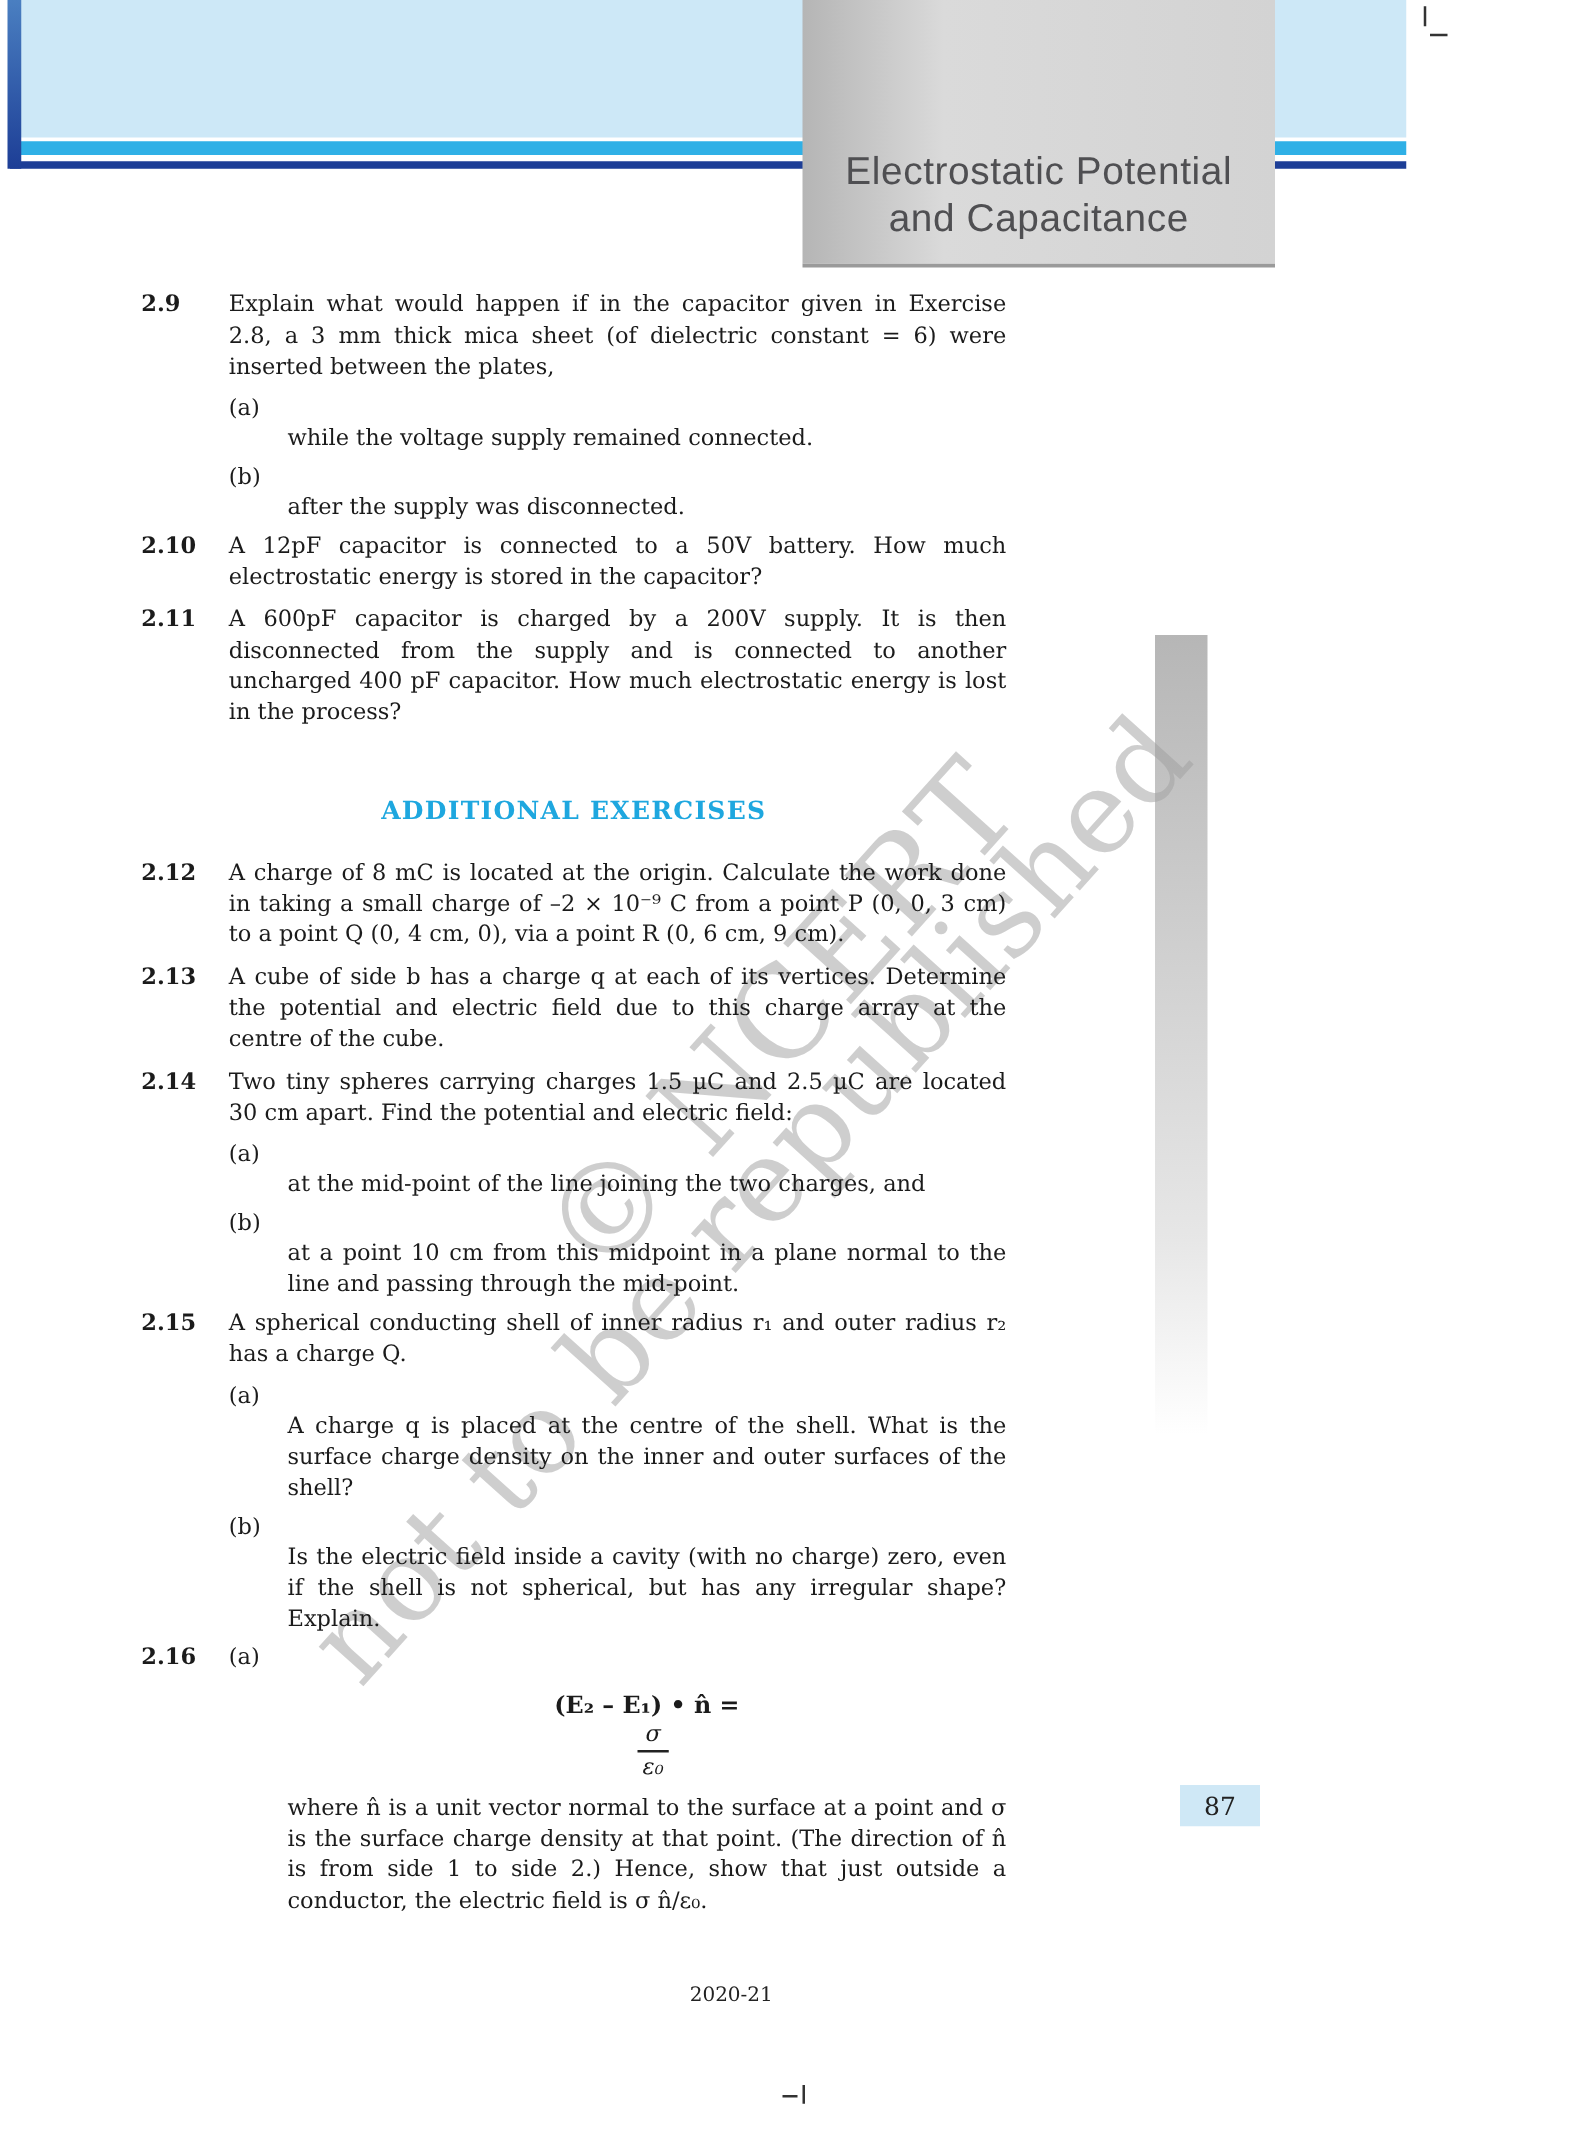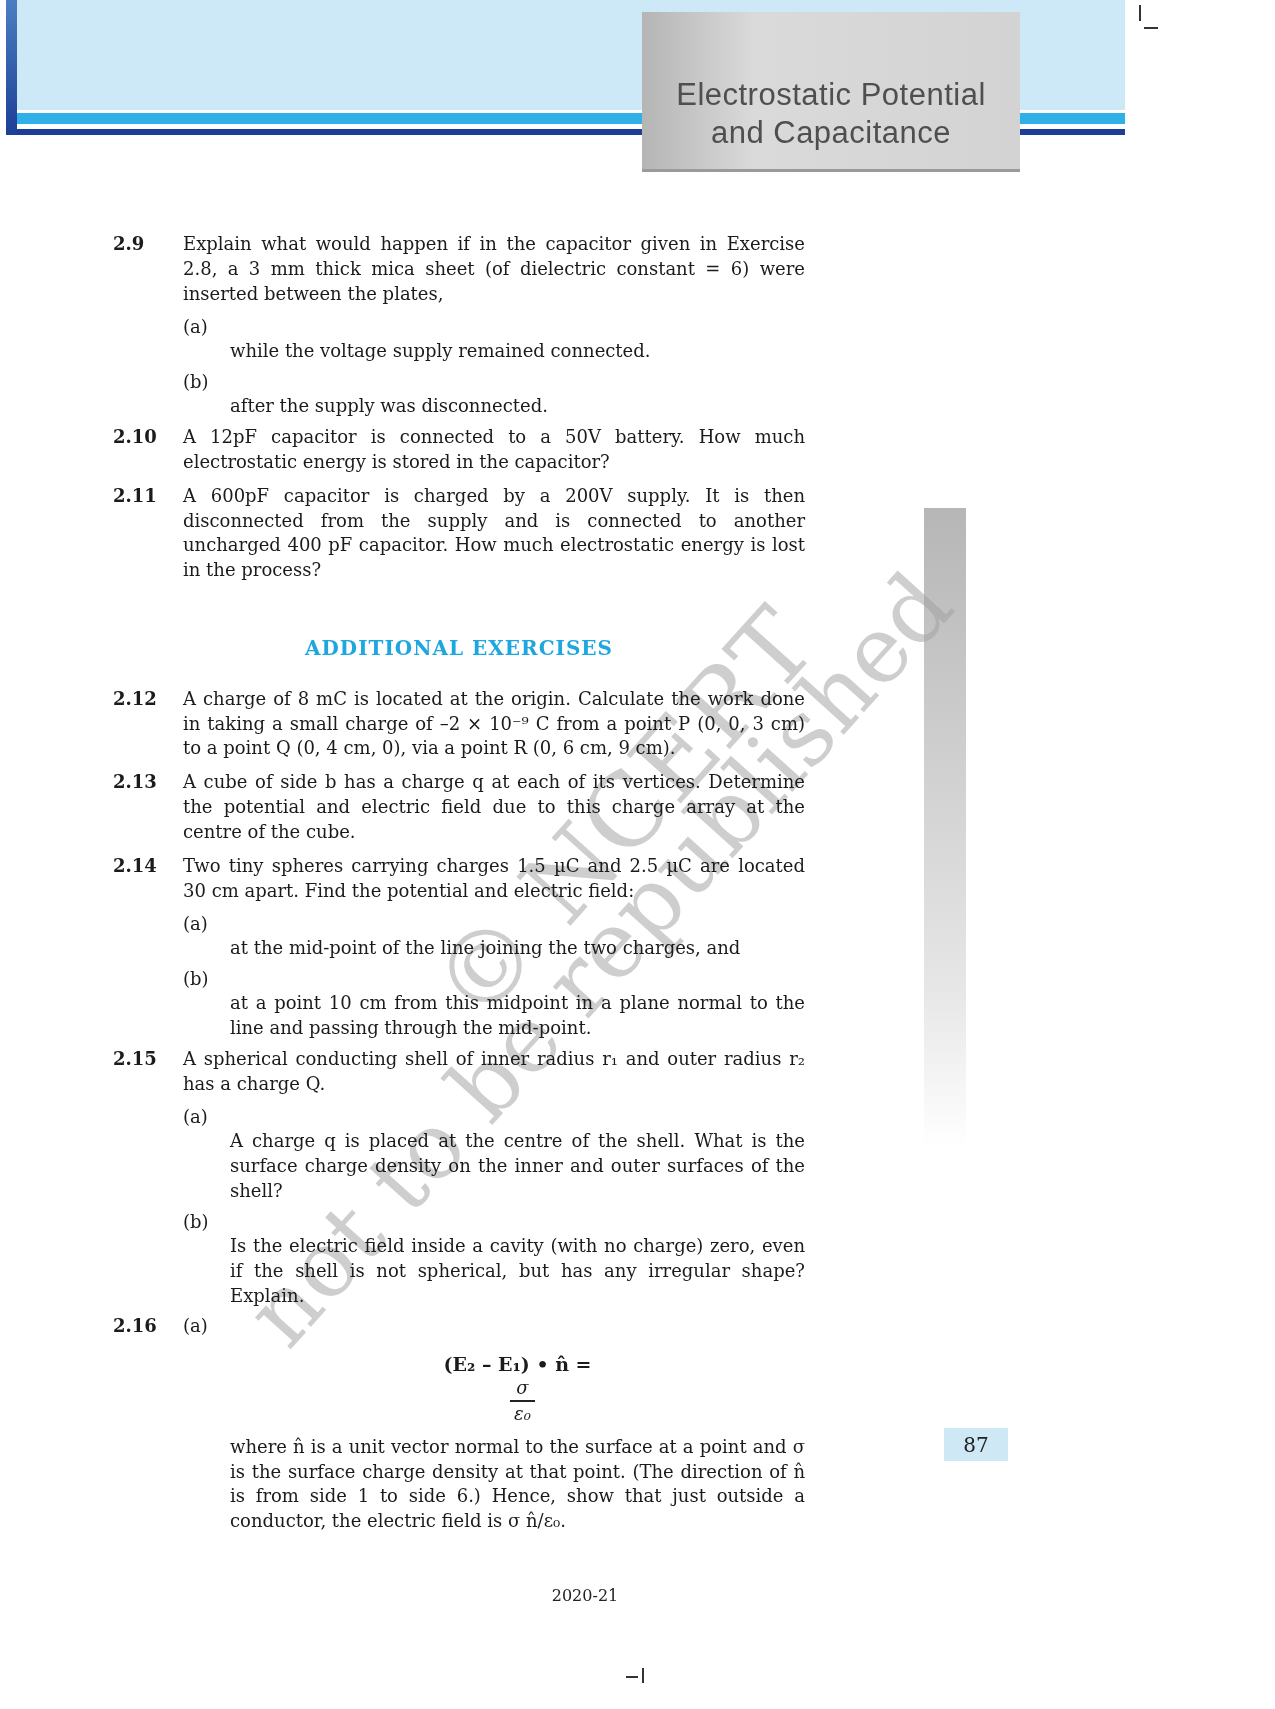--- a/index.html
+++ b/index.html
@@ -13,21 +13,21 @@
     overflow:hidden;
   }
 
   
   .band-light  { position:absolute; left:16px; top:0;    width:1109px; height:110px; background:#cde8f7; }
   .band-cyan   { position:absolute; left:8px;  top:113px; width:1117px; height:11px;  background:#2fb0e6; }
   .band-navy   { position:absolute; left:8px;  top:129px; width:1117px; height:6px;   background:#1d3e96; }
   .left-bar    { position:absolute; left:6px;  top:0;    width:11px;  height:135px; background:linear-gradient(to bottom,#4a7fc1,#1d3e96); }
 
   .chapter-box {
-    position:absolute; left:642px; top:12px; width:378px; height:160px;
+    position:absolute; left:642px; top:0; width:378px; height:214px;
     background:linear-gradient(to right,#b5b5b5,#dadada 30%,#d3d3d3);
     border-bottom:3px solid #9a9a9a;
     display:flex; flex-direction:column; justify-content:flex-end; align-items:center;
     padding-bottom:16px;
   }
   .chapter-title {
     font-family:"Liberation Sans", sans-serif;
     font-size:31px; line-height:1.25; letter-spacing:0.5px;
     color:#4f4f52; text-align:center; font-weight:400;
   }
@@ -184,21 +184,21 @@
     </div>
 
     <div class="formula">
       <span class="f-lhs">(E₂ – E₁) • n̂ =</span>
       <span class="frac">
         <span class="frac-num">σ</span>
         <span class="frac-den">ε₀</span>
       </span>
     </div>
 
-    <div class="after16">where n̂ is a unit vector normal to the surface at a point and σ is the surface charge density at that point. (The direction of n̂ is from side 1 to side 6.) Hence, show that just outside a conductor, the electric field is σ n̂/ε₀.</div>
+    <div class="after16">where n̂ is a unit vector normal to the surface at a point and σ is the surface charge density at that point. (The direction of n̂ is from side 1 to side 2.) Hence, show that just outside a conductor, the electric field is σ n̂/ε₀.</div>
 
   </div>
 
   <div class="page-num-box">
     <span>87</span>
   </div>
   <div class="footer">2020-21</div>
 
 </div>
 

